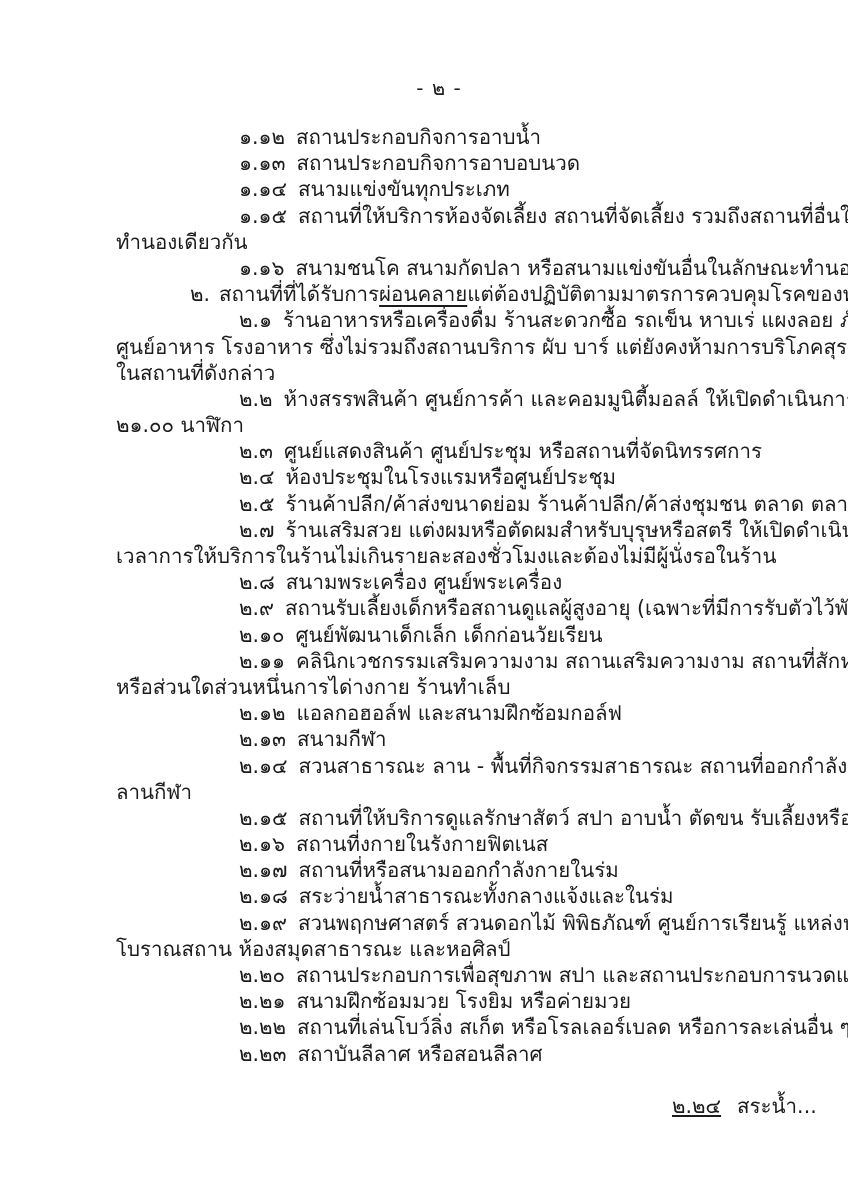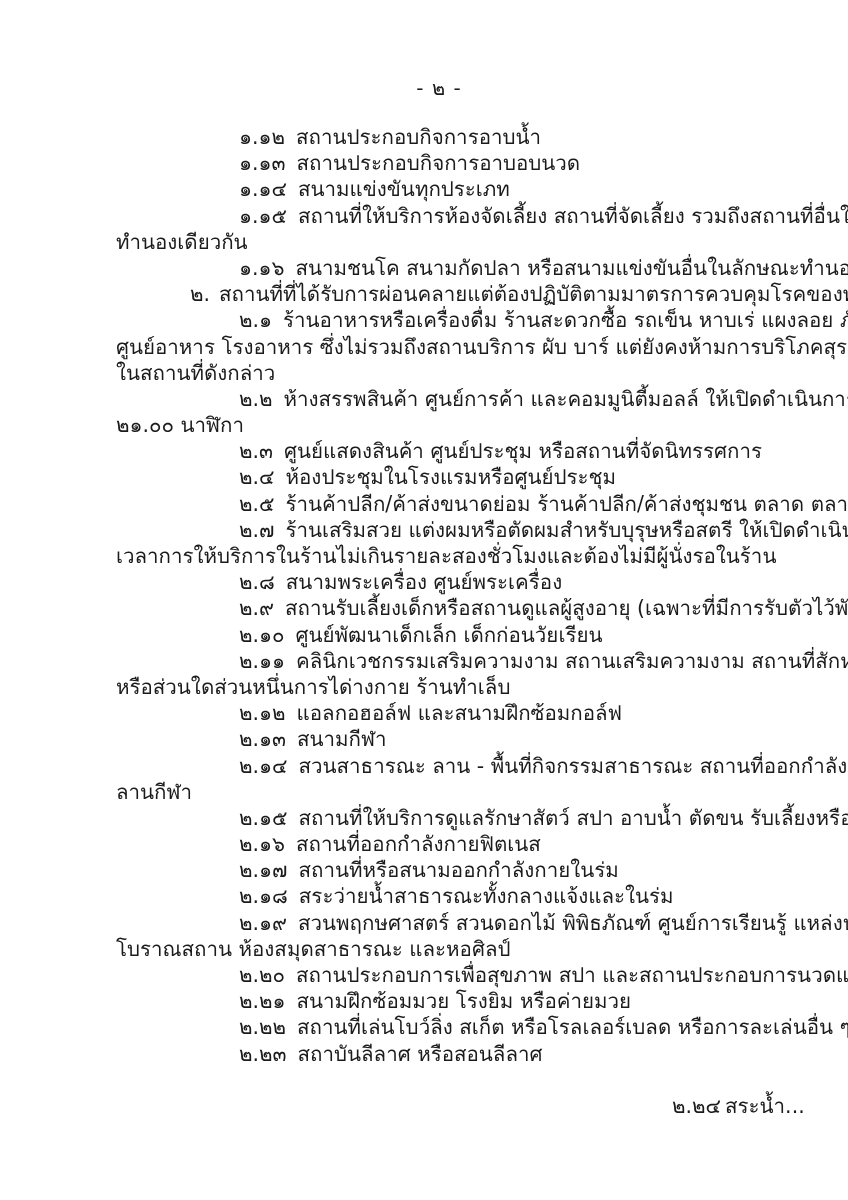--- a/index.html
+++ b/index.html
@@ -40,22 +40,23 @@
     font-size: 20.5px;
     white-space: nowrap;
   }
   .ln.cont { padding-left: 116px; }
   .ln.sub  { padding-left: 239px; }
   .ln.main { padding-left: 190px; }
   .ln.blank { height: 26.2px; }
   .ln.catch { padding-left: 672px; }
   .num { display: inline-block; margin-right: 11px; }
   .main .num { margin-right: 9px; }
-  .catch .num { margin-right: 4px; }
+  .catch .num { margin-right: 16px; text-decoration: underline; }
   .und {
+    text-decoration: underline;
     text-decoration-thickness: 1.5px;
     text-underline-offset: 4px;
   }
 </style>
 </head>
 <body>
 
 <div class="page">
   <div class="pagenum">- ๒ -</div>
 
@@ -135,21 +136,21 @@
       <div class="ln sub">
     <span class="num">๒.๑๔</span><span class="pre">สวนสาธารณะ ลาน - พื้นที่กิจกรรมสาธารณะ สถานที่ออกกำลังกาย สนามกีฬา</span>
   </div>
       <div class="ln cont">
     <span class="pre">ลานกีฬา</span>
   </div>
       <div class="ln sub">
     <span class="num">๒.๑๕</span><span class="pre">สถานที่ให้บริการดูแลรักษาสัตว์ สปา อาบน้ำ ตัดขน รับเลี้ยงหรือรับฝากสัตว์</span>
   </div>
       <div class="ln sub">
-    <span class="num">๒.๑๖</span><span class="pre">สถานที่ออกกำลังกายฟิตเนส</span>
+    <span class="num">๒.๑๖</span><span class="pre">สถานที่งกายในรังกายฟิตเนส</span>
   </div>
       <div class="ln sub">
     <span class="num">๒.๑๗</span><span class="pre">สถานที่หรือสนามออกกำลังกายในร่ม</span>
   </div>
       <div class="ln sub">
     <span class="num">๒.๑๘</span><span class="pre">สระว่ายน้ำสาธารณะทั้งกลางแจ้งและในร่ม</span>
   </div>
       <div class="ln sub">
     <span class="num">๒.๑๙</span><span class="pre">สวนพฤกษศาสตร์ สวนดอกไม้ พิพิธภัณฑ์ ศูนย์การเรียนรู้ แหล่งประวัติศาสตร์</span>
   </div>

